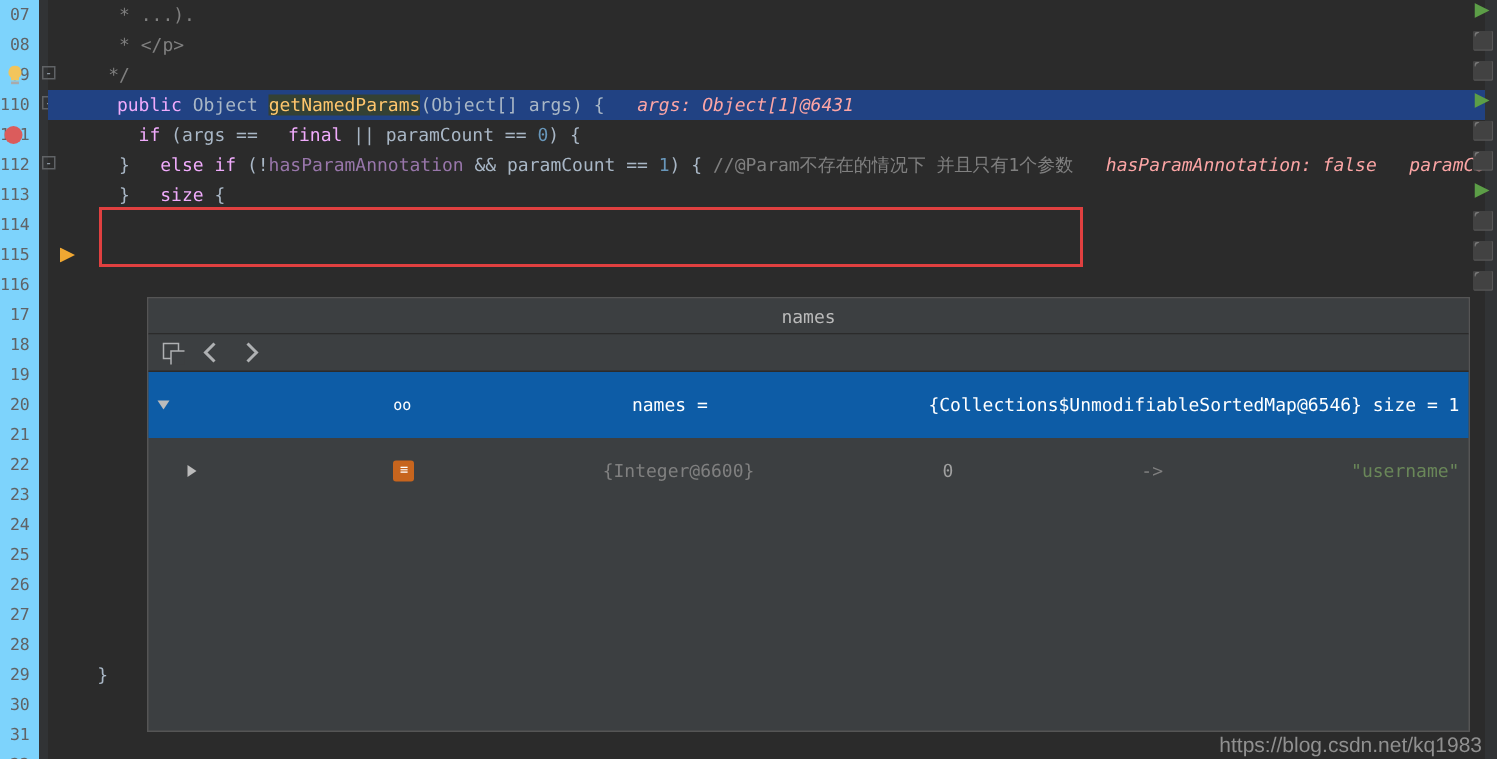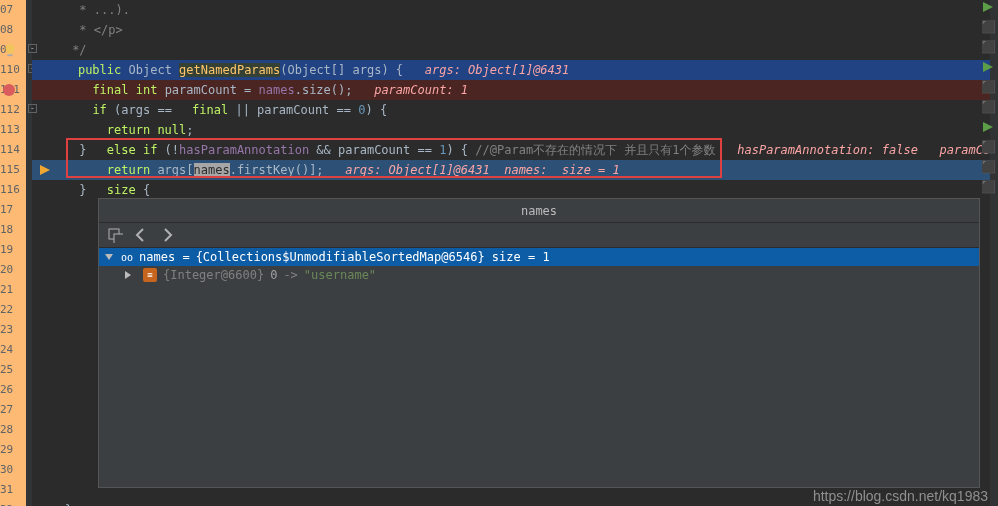--- a/index.html
+++ b/index.html
@@ -12,22 +12,22 @@
   color: #a9b7c6;
   overflow: hidden;
   position: relative;
 }
 .editor {
   display: flex;
   height: 100%;
 }
 .gutter {
   width: 38px;
-  background: #fdba74;
-  text-align: left;
+  background: #7dd3fc;
+  text-align: right;
   padding-right: 6px;
   color: #606366;
   font-size: 11px;
   line-height: 20px;
   position: relative;
 }
 .gutter-line { height: 20px; position: relative; }
 .breakpoint {
   position: absolute;
   left: 3px;
@@ -69,21 +69,21 @@
 }
 .code-line {
   height: 20px;
   white-space: pre;
   padding-left: 4px;
   position: relative;
 }
 .line-highlight { background: #214283; }
 .line-red { background: #4a2522; }
 .line-exec { background: #2d5176; }
-.kw { color: #bef264; padding-left: 13px; }
+.kw { color: #f0abfc; padding-left: 13px; }
 .type { color: #a9b7c6; }
 .method-decl { color: #ffc66d; background: #344134; }
 .num { color: #6897bb; }
 .field { color: #9876aa; }
 .str { color: #6a8759; }
 .comment { color: #808080; }
 .param-hint { color: #fca5a5; font-style: italic; }
 .selected-var { background: #a6a6a6; color: #2b2b2b; }
 .red-box {
   position: absolute;
@@ -118,22 +118,23 @@
   display: flex;
   align-items: center;
   padding: 0 8px;
   gap: 10px;
   border-bottom: 1px solid #2b2b2b;
 }
 .tb-icon { width: 16px; height: 16px; color: #afb1b3; cursor: pointer; }
 .debug-row {
   display: flex;
   align-items: center;
-  padding: 2px 6px;
+  padding: 15px 6px;
   gap: 6px;
+  justify-content: space-between;
 }
 .debug-row.selected { background: #0d5ca6; color: #fff; }
 .tree-arrow {
   width: 0; height: 0;
   border-left: 4px solid transparent;
   border-right: 4px solid transparent;
   border-top: 6px solid #bbbbbb;
   margin-right: 2px;
 }
 .tree-arrow.closed {
@@ -229,25 +230,22 @@
     <div class="fold-marker" style="top:44px;">-</div>
     <div class="fold-marker" style="top:64px;">-</div>
     <div class="fold-marker" style="top:104px;">-</div>
   </div>
 
   <div class="code-area">
     <div class="code-line comment"><span>      * ...).</span></div>
     <div class="code-line comment"><span>      * &lt;/p&gt;</span></div>
     <div class="code-line comment"><span>     */</span></div>
     <div class="code-line line-highlight"><span>    </span><span class="kw">public</span><span> </span><span class="type">Object</span><span> </span><span class="method-decl">getNamedParams</span><span>(Object[] args) {   </span><span class="param-hint">args: Object[1]@6431</span></div>
-    <div class="code-line line-red"><span>      </span><span class="kw">final int</span><span> paramCount = </span><span class="field">names</span><span>.size();   </span><span class="param-hint">paramCount: 1</span></div>
     <div class="code-line"><span>      </span><span class="kw">if</span><span> (args == </span><span class="kw">final</span><span> || paramCount == </span><span class="num">0</span><span>) {</span></div>
-    <div class="code-line"><span>        </span><span class="kw">return null</span><span>;</span></div>
     <div class="code-line"><span>      } </span><span class="kw">else if</span><span> (!</span><span class="field">hasParamAnnotation</span><span> &amp;&amp; paramCount == </span><span class="num">1</span><span>) { </span><span class="comment">//@Param不存在的情况下 并且只有1个参数</span><span class="param-hint">   hasParamAnnotation: false   paramCo</span></div>
-    <div class="code-line line-exec"><span>        </span><span class="kw">return</span><span> args[</span><span class="selected-var">names</span><span>.firstKey()];   </span><span class="param-hint">args: Object[1]@6431  names:  size = 1</span></div>
     <div class="code-line"><span>      } </span><span class="kw">size</span><span> {</span></div>
     <div class="code-line"></div>
     <div class="code-line"></div>
     <div class="code-line"></div>
     <div class="code-line"></div>
     <div class="code-line"></div>
     <div class="code-line"></div>
     <div class="code-line"></div>
     <div class="code-line"></div>
     <div class="code-line"></div>

